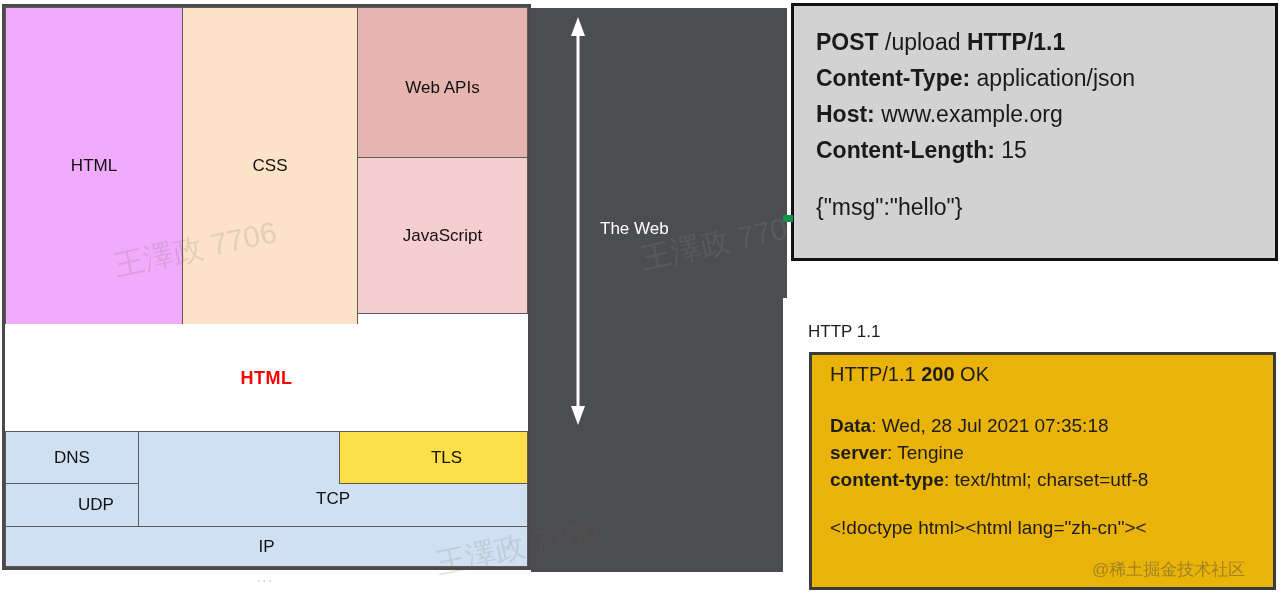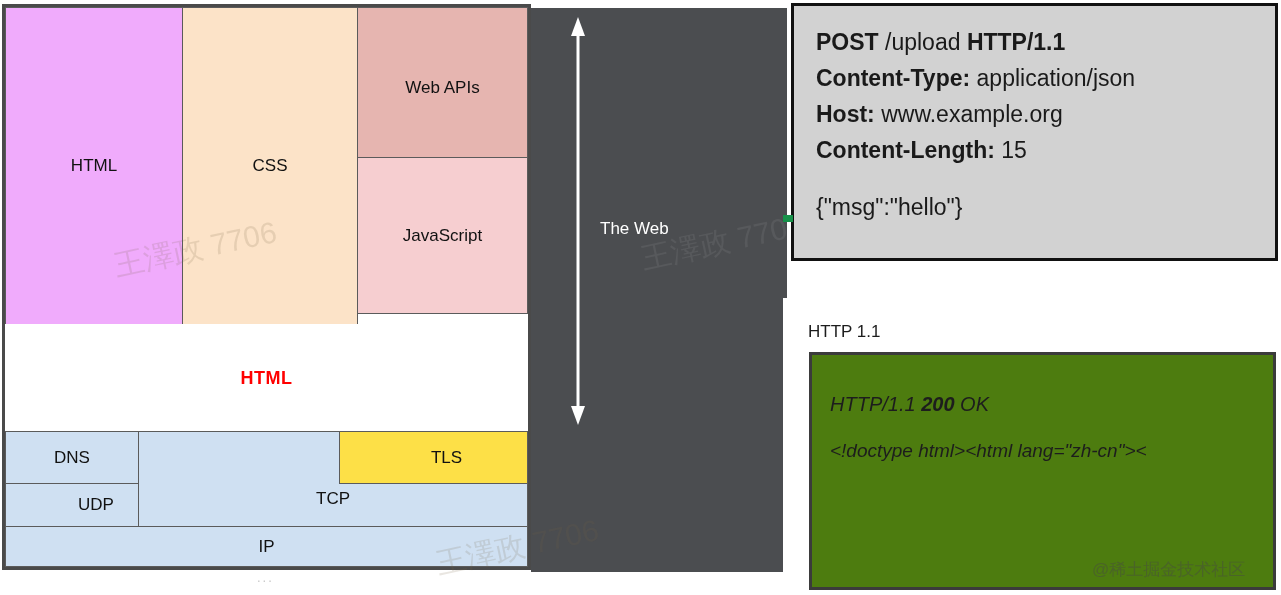--- a/index.html
+++ b/index.html
@@ -147,26 +147,25 @@
     color: #1c1c1c;
     font-family: "Liberation Sans", sans-serif;
     z-index: 5;
   }
   #response-panel {
     position: absolute;
     left: 809px;
     top: 352px;
     width: 467px;
     height: 238px;
-    background: #4d7c0f;
+    background: #eab308;
     border: 3px solid #3b3b3b;
     box-sizing: border-box;
-    padding: 38px 18px;
+    padding: 8px 18px;
     z-index: 5;
-    font-style: italic;
   }
   .resp-status {
     font-family: "Liberation Sans", sans-serif;
     font-size: 20px;
     color: #1d1d1d;
     white-space: nowrap;
   }
   .resp-headers {
     margin-top: 26px;
   }
@@ -312,19 +311,30 @@
 
   <div id="response-caption">HTTP 1.1</div>
 
   <div id="response-panel">
     <div class="resp-status">
       <span>HTTP/1.1</span>
       <b>200</b>
       <span>OK</span>
     </div>
 
+    <div class="resp-headers">
+      <div class="resp-line">
+        <b>Data</b><span>: Wed, 28 Jul 2021 07:35:18</span>
+      </div>
+      <div class="resp-line">
+        <b>server</b><span>: Tengine</span>
+      </div>
+      <div class="resp-line">
+        <b>content-type</b><span>: text/html; charset=utf-8</span>
+      </div>
+    </div>
 
     <div class="resp-body">&lt;!doctype html&gt;&lt;html lang="zh-cn"&gt;&lt;</div>
   </div>
 
   <div id="wm-corner">@稀土掘金技术社区</div>
 
 </div>
 
 </body></html>

